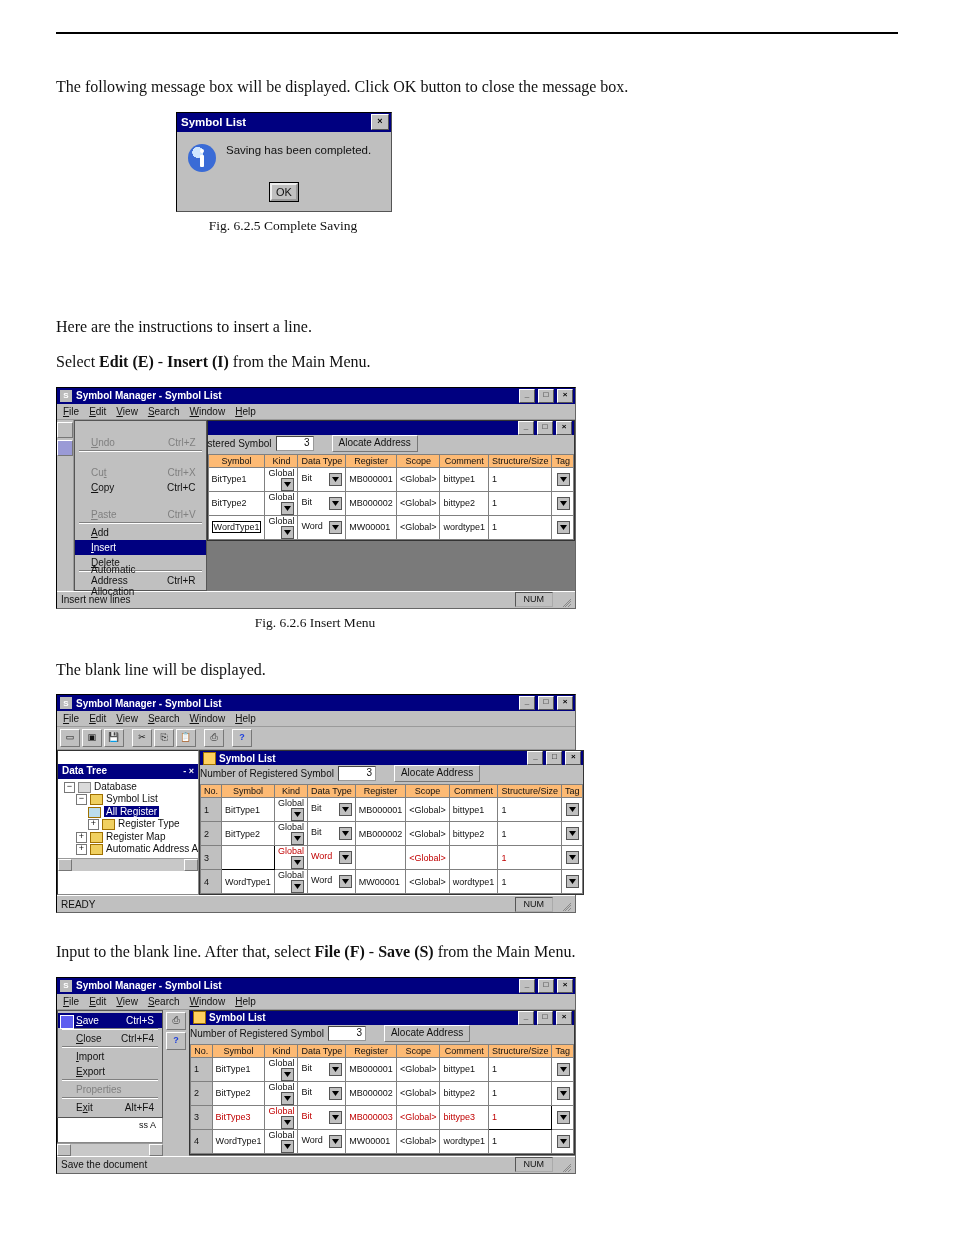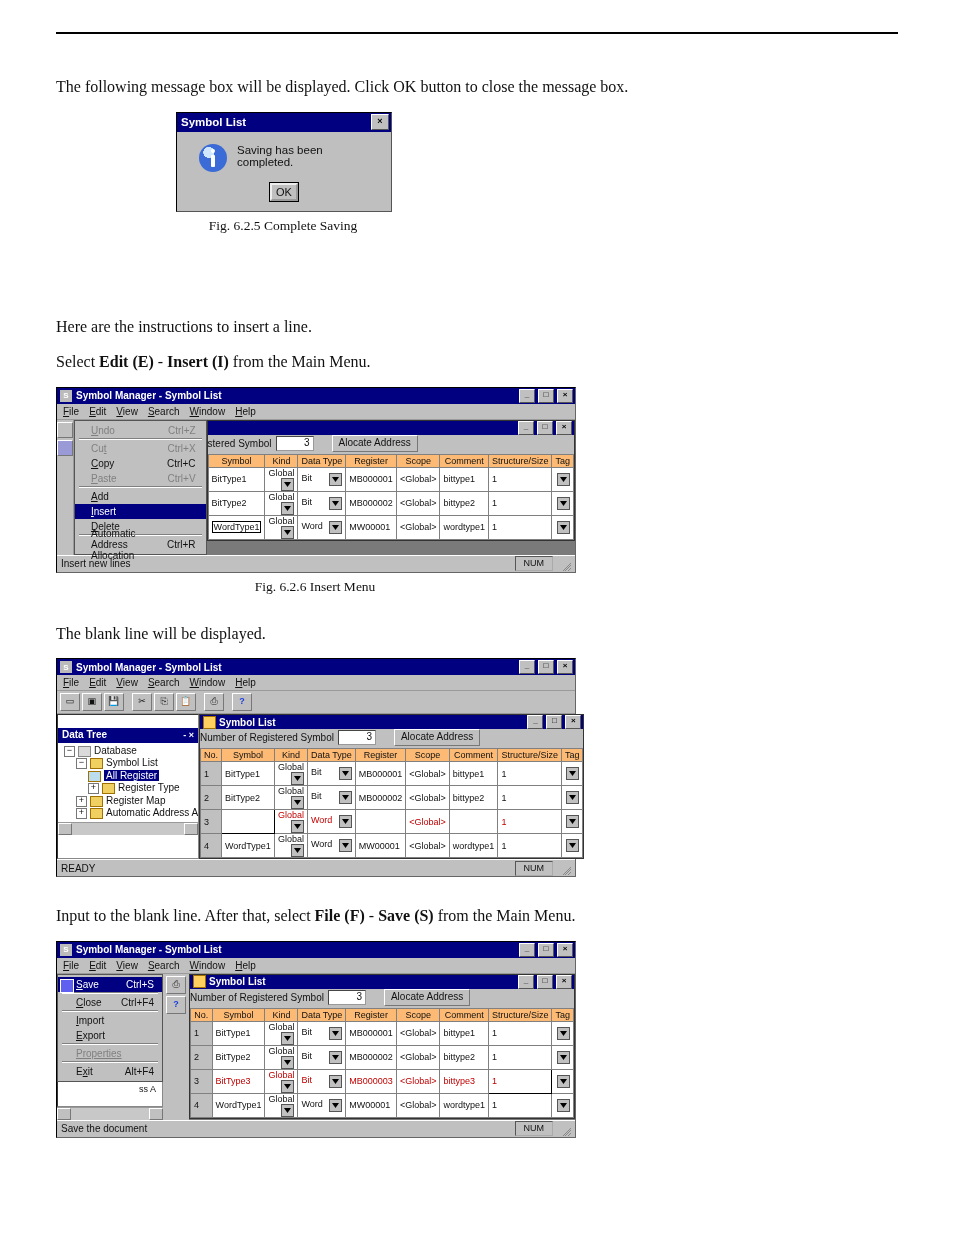--- a/index.html
+++ b/index.html
@@ -60,21 +60,21 @@
     background: #c0c0c0;
     border: 1px solid #fff;
     border-right-color:#555; border-bottom-color:#555;
     font-size: 9px; line-height: 12px;
     text-align: center; color:#000; font-weight:bold;
     margin-left: 2px;
   }
   .dlg-body {
     display: flex;
     align-items: flex-start;
-    padding: 12px 10px 6px 22px;
+    padding: 12px 10px 6px 11px;
     font-family: Tahoma, Arial, sans-serif;
     font-size: 11.5px;
   }
   .info-icon {
     width: 28px; height: 28px;
     border-radius: 50%;
     background:
       radial-gradient(circle at 35% 30%, #cfe6ff 0 20%, transparent 21%),
       linear-gradient(#3a6bd6,#3a6bd6);
     position: relative;
@@ -159,21 +159,21 @@
     border:1px solid #555;
     margin: 0;
     padding: 2px 0;
   }
   .editmenu .row {
     display:flex; justify-content:space-between; align-items:center;
     height: 15px;
     padding: 0 10px 0 16px;
   }
   .editmenu .row u { text-decoration: underline; }
-  .editmenu .row.disabled { color:#808080; }
+  .editmenu .row.disabled { color:#808080;margin-top:12px; }
   .editmenu .row.sep {
     height:3px; padding:0 4px;
   }
   .editmenu .row.sep div {
     height:1px; width:100%; background:#808080; border-bottom:1px solid #fff;
   }
 
   .treepanel {
     width: 130px;
     background:#fff;
@@ -222,21 +222,21 @@
     width: 104px;
     background:#c0c0c0;
     border:1px solid #555;
     padding:2px 0;
   }
   .filemenu .row {
     display:flex; justify-content:space-between; align-items:center;
     height:15px; padding:0 8px 0 18px;
   }
   .filemenu .row.hi { background:#000080; color:#fff; }
-  .filemenu .row.disabled { color:#808080;text-decoration:underline; }
+  .filemenu .row.disabled { color:#808080; }
   .filemenu .row.sep { height:3px; padding:0 4px; }
   .filemenu .row.sep div { height:1px; width:100%; background:#808080; border-bottom:1px solid #fff; }
   .filemenu .ficon {
     position:absolute; width:12px; height:12px; margin-left:-16px;
     background:#5f5ff0; border:1px solid #fff;
   }
 
   .mdi {
     flex:1;
     background:#7a7a7a;

